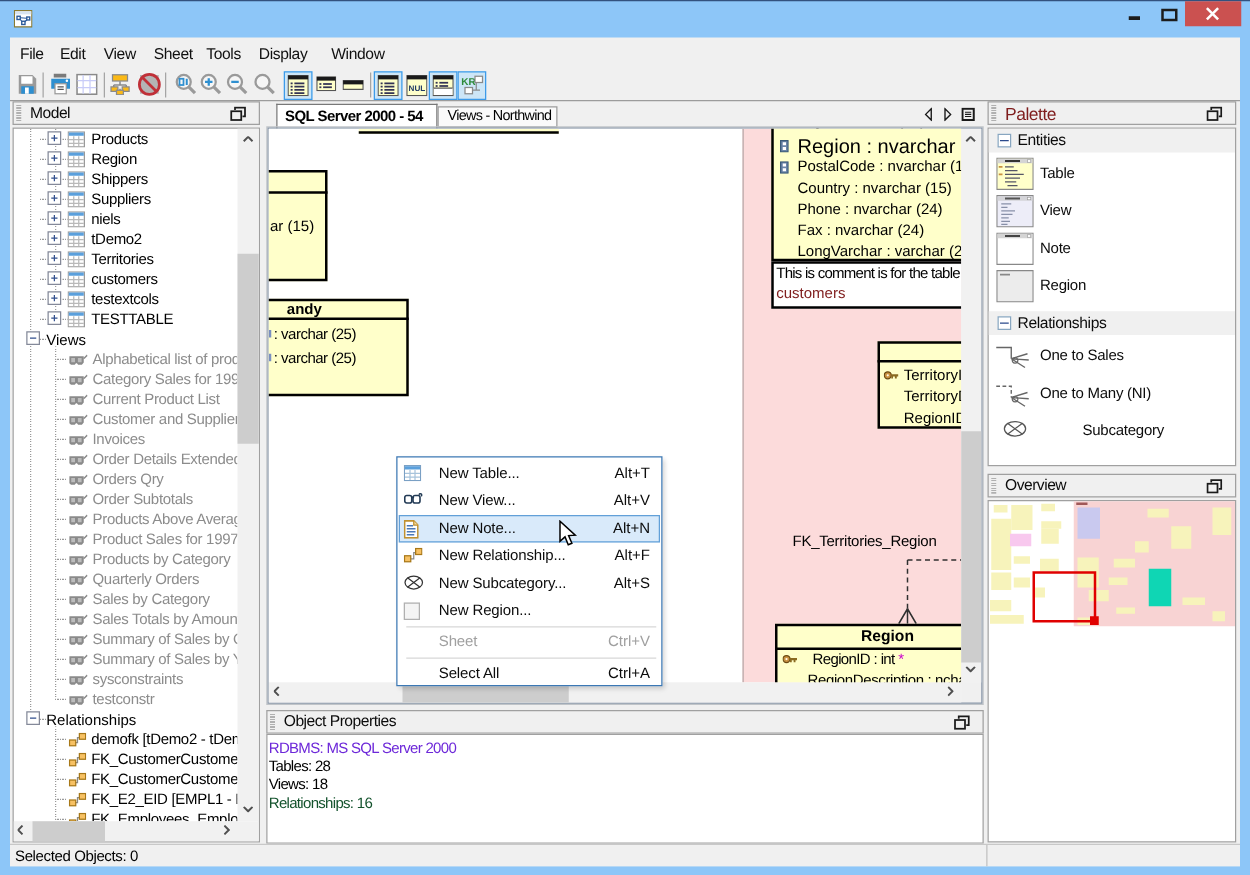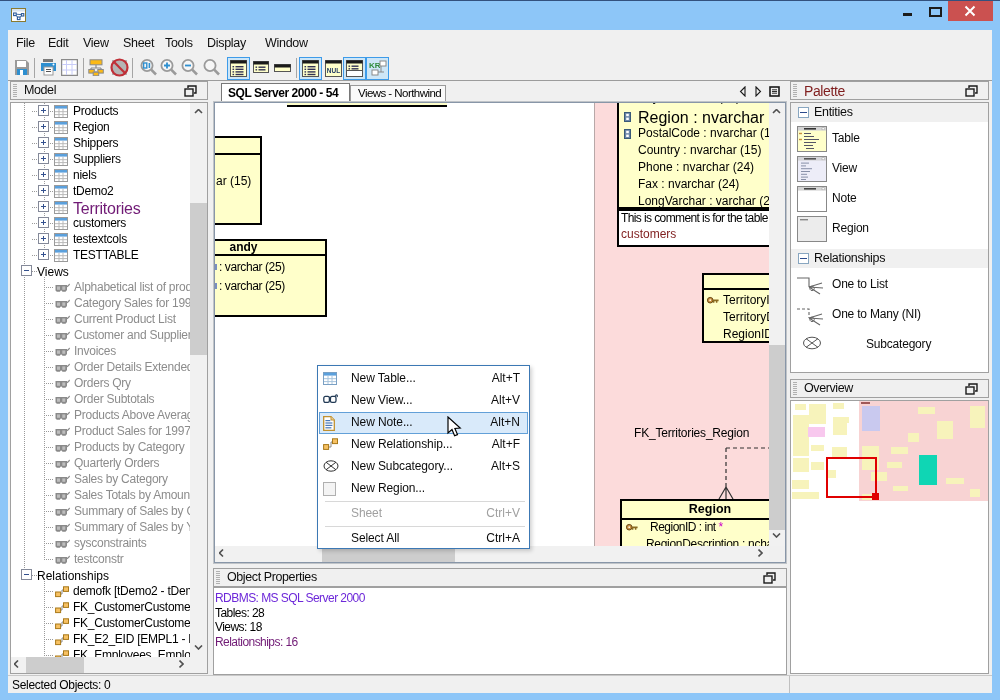--- a/index.html
+++ b/index.html
@@ -230,21 +230,21 @@
 <div class="abs" style="left:21px;top:104px;width:6px;height:1px;background-image:repeating-linear-gradient(to right,#9a9a9a 0 1px,transparent 1px 2px)"></div>
 <div class="abs" style="left:39px;top:104px;width:4px;height:1px;background-image:repeating-linear-gradient(to right,#9a9a9a 0 1px,transparent 1px 2px)"></div>
 <div class="abs" style="left:27px;top:98px;width:11px;height:11px;background:#fff;border:1px solid #848999"></div>
       <div class="abs" style="left:30px;top:103px;width:5px;height:1.2px;background:#33508e"></div>
       <div class="abs" style="left:32px;top:101px;width:1.2px;height:5px;background:#33508e"></div>
 <svg class="abs" style="left:43px;top:98px" width="14" height="13" viewBox="0 0 14 13">
 <rect x="0.5" y="0.5" width="13" height="12" fill="#fff" stroke="#9a9a9a"></rect>
 <rect x="1" y="1" width="12" height="2.6" fill="#5ba0dc"></rect>
 <path d="M1 6.7 H13 M1 9.6 H13 M5 4 V12 M9 4 V12" stroke="#b9b9b9" fill="none"></path>
 </svg>
-<div class="txt" style="left:62px;top:96.5px;font-size:16px;letter-spacing:-0.25px;color:#701a75">Territories</div>
+<div class="txt" style="left:62px;top:96.5px;font-size:12px;letter-spacing:-0.25px;color:#000000">Territories</div>
 <div class="abs" style="left:21px;top:120px;width:6px;height:1px;background-image:repeating-linear-gradient(to right,#9a9a9a 0 1px,transparent 1px 2px)"></div>
 <div class="abs" style="left:39px;top:120px;width:4px;height:1px;background-image:repeating-linear-gradient(to right,#9a9a9a 0 1px,transparent 1px 2px)"></div>
 <div class="abs" style="left:27px;top:114px;width:11px;height:11px;background:#fff;border:1px solid #848999"></div>
       <div class="abs" style="left:30px;top:119px;width:5px;height:1.2px;background:#33508e"></div>
       <div class="abs" style="left:32px;top:117px;width:1.2px;height:5px;background:#33508e"></div>
 <svg class="abs" style="left:43px;top:114px" width="14" height="13" viewBox="0 0 14 13">
 <rect x="0.5" y="0.5" width="13" height="12" fill="#fff" stroke="#9a9a9a"></rect>
 <rect x="1" y="1" width="12" height="2.6" fill="#5ba0dc"></rect>
 <path d="M1 6.7 H13 M1 9.6 H13 M5 4 V12 M9 4 V12" stroke="#b9b9b9" fill="none"></path>
 </svg>
@@ -627,21 +627,21 @@
 </svg>
 <div class="txt" style="left:832px;top:221px;font-size:12px;letter-spacing:-0.2px;color:#0c0c0c">Region</div>
 <div class="abs" style="left:791px;top:249px;width:197px;height:19px;background:#f0f0f0"></div>
     <div class="abs" style="left:798px;top:253px;width:11px;height:11px;background:#fff;border:1px solid #88a6c0"></div>
     <div class="abs" style="left:800px;top:258px;width:7px;height:1px;background:#2b4a8c"></div>
     <div class="txt" style="left:814px;top:251px;font-size:12.5px;letter-spacing:-0.3px;color:#0c0c0c">Relationships</div>
 <svg class="abs" style="left:796px;top:275px" width="32" height="22" viewBox="0 0 32 22">
 <path d="M1 3 H13 V12 M13 12 L26 8 M13 12 L27 13 M13 12 L24 19" fill="none" stroke="#666" stroke-width="1.1"></path>
 <path d="M16 11.2 a2.2 2.2 0 1 0 0.1 0" fill="none" stroke="#666"></path>
 </svg>
-<div class="txt" style="left:832px;top:277px;font-size:12px;letter-spacing:-0.2px;color:#0c0c0c">One to List</div>
+<div class="txt" style="left:832px;top:277px;font-size:12px;letter-spacing:-0.2px;color:#0c0c0c">One to Sales</div>
 <svg class="abs" style="left:796px;top:306px" width="32" height="22" viewBox="0 0 32 22">
 <path d="M1 3 H13 V12" fill="none" stroke="#666" stroke-width="1.1" stroke-dasharray="3 2"></path>
 <path d="M13 12 L26 8 M13 12 L27 13 M13 12 L24 19" fill="none" stroke="#666" stroke-width="1.1"></path>
 <path d="M16 11.2 a2.2 2.2 0 1 0 0.1 0" fill="none" stroke="#666"></path>
 </svg>
 <div class="txt" style="left:832px;top:307px;font-size:12px;letter-spacing:-0.2px;color:#0c0c0c">One to Many (NI)</div>
 <svg class="abs" style="left:802px;top:336px" width="20" height="14" viewBox="0 0 20 14">
 <ellipse cx="10" cy="7" rx="8.5" ry="5.8" fill="none" stroke="#555"></ellipse>
 <path d="M4 2.6 L16 11.4 M16 2.6 L4 11.4" stroke="#555" fill="none"></path>
 </svg>
@@ -690,21 +690,21 @@
     <div class="abs" style="left:216px;top:571px;width:4px;height:13px;background-image:repeating-linear-gradient(#b0b0b0 0 1px,#f0f0f0 1px 2px)"></div>
     <div class="txt" style="left:227px;top:570px;font-size:12.5px;letter-spacing:-0.4px;color:#0c0c0c">Object Properties</div>
     <svg class="abs" style="left:763px;top:572px" width="13" height="12" viewBox="0 0 13 12">
 <path d="M4 3 V1 H12 V8 H10" fill="none" stroke="#1a1a1a" stroke-width="1.4"></path>
 <rect x="1" y="4" width="8" height="7" fill="none" stroke="#1a1a1a" stroke-width="1.4"></rect>
     </svg>
 <div class="abs" style="left:213px;top:587px;width:574px;height:88px;background:#fff;border:1px solid #a0a0a0"></div>
 <div class="txt" style="left:215px;top:591.0px;font-size:12px;letter-spacing:-0.55px;color:#6d28d9">RDBMS: MS SQL Server 2000</div>
 <div class="txt" style="left:215px;top:605.5px;font-size:12px;letter-spacing:-0.55px;color:#000">Tables: 28</div>
 <div class="txt" style="left:215px;top:620.0px;font-size:12px;letter-spacing:-0.55px;color:#000">Views: 18</div>
-<div class="txt" style="left:215px;top:634.5px;font-size:12px;letter-spacing:-0.55px;color:#701a75">Relationships: 16</div>
+<div class="txt" style="left:215px;top:634.5px;font-size:12px;letter-spacing:-0.55px;color:#14532d">Relationships: 16</div>
 <div class="abs" style="left:8px;top:675px;width:984px;height:18px;background:#f0f0f0;border-top:1px solid #c8c8c8"></div>
 <div class="abs" style="left:789px;top:676px;width:1px;height:17px;background:#c0c0c0"></div>
 <div class="txt" style="left:12px;top:678px;font-size:12px;letter-spacing:-0.3px;color:#000">Selected Objects: 0</div>
 <div class="abs" style="left:317px;top:364.5px;width:212.5px;height:184px;background:#fff;border:1px solid #3c78b4;box-shadow:2px 2px 4px rgba(0,0,0,0.18)"></div>
 <div class="abs" style="left:319px;top:411.5px;width:209px;height:22px;background:#d9eafa;border:1px solid #62a0d8"></div>
 <svg class="abs" style="left:323px;top:372px" width="14" height="13" viewBox="0 0 14 13">
 <rect x="0.5" y="0.5" width="13" height="12" fill="#fff" stroke="#7aa0c4"></rect>
 <rect x="1" y="1" width="12" height="2.6" fill="#5ba0dc"></rect>
 <path d="M1 6.7 H13 M1 9.6 H13 M5 4 V12 M9 4 V12" stroke="#a8c4dc" fill="none"></path>
     </svg>

